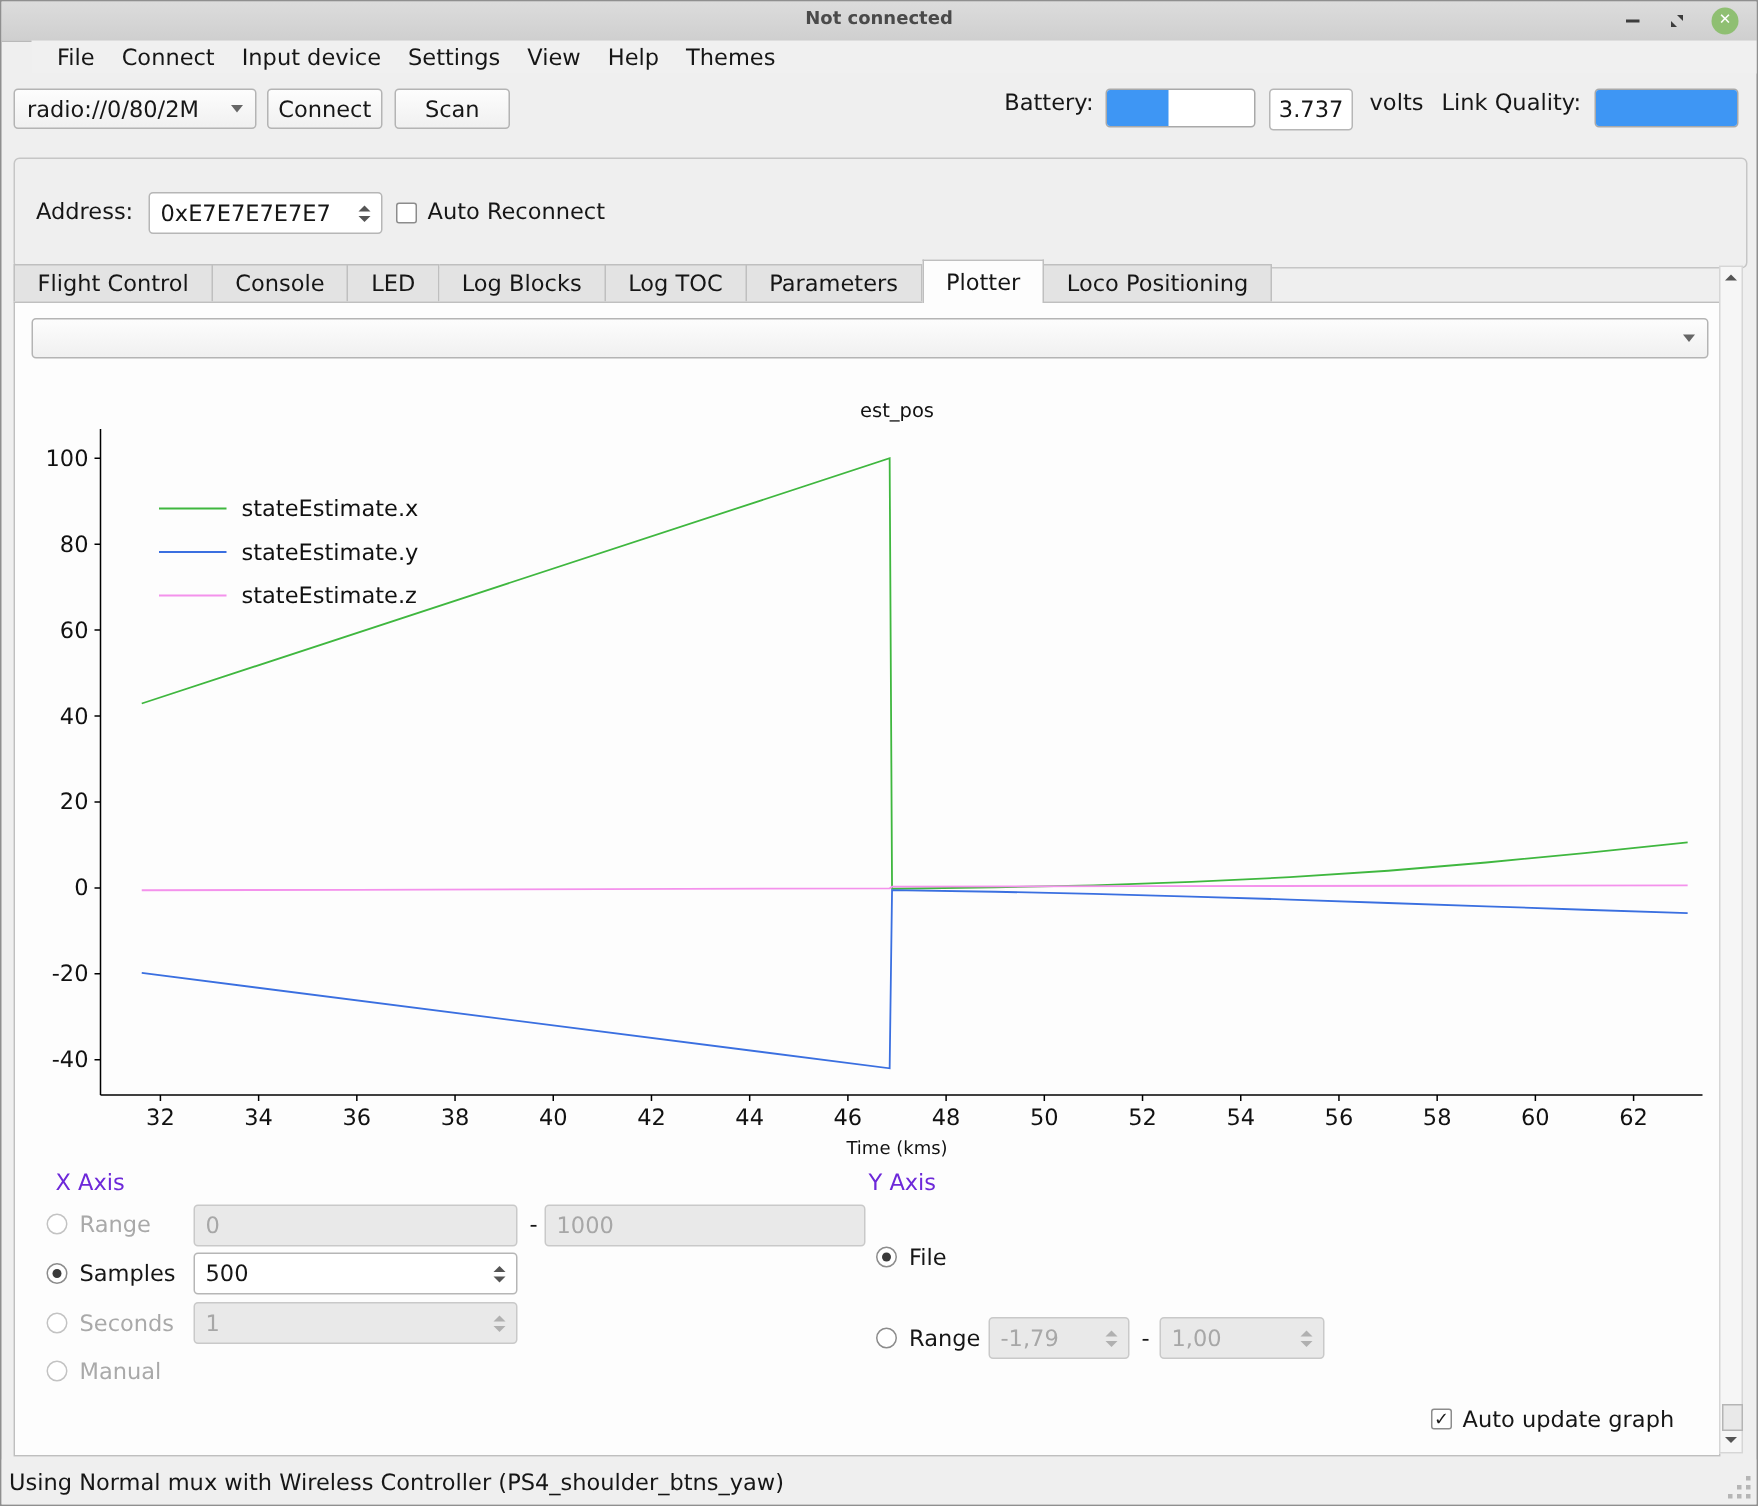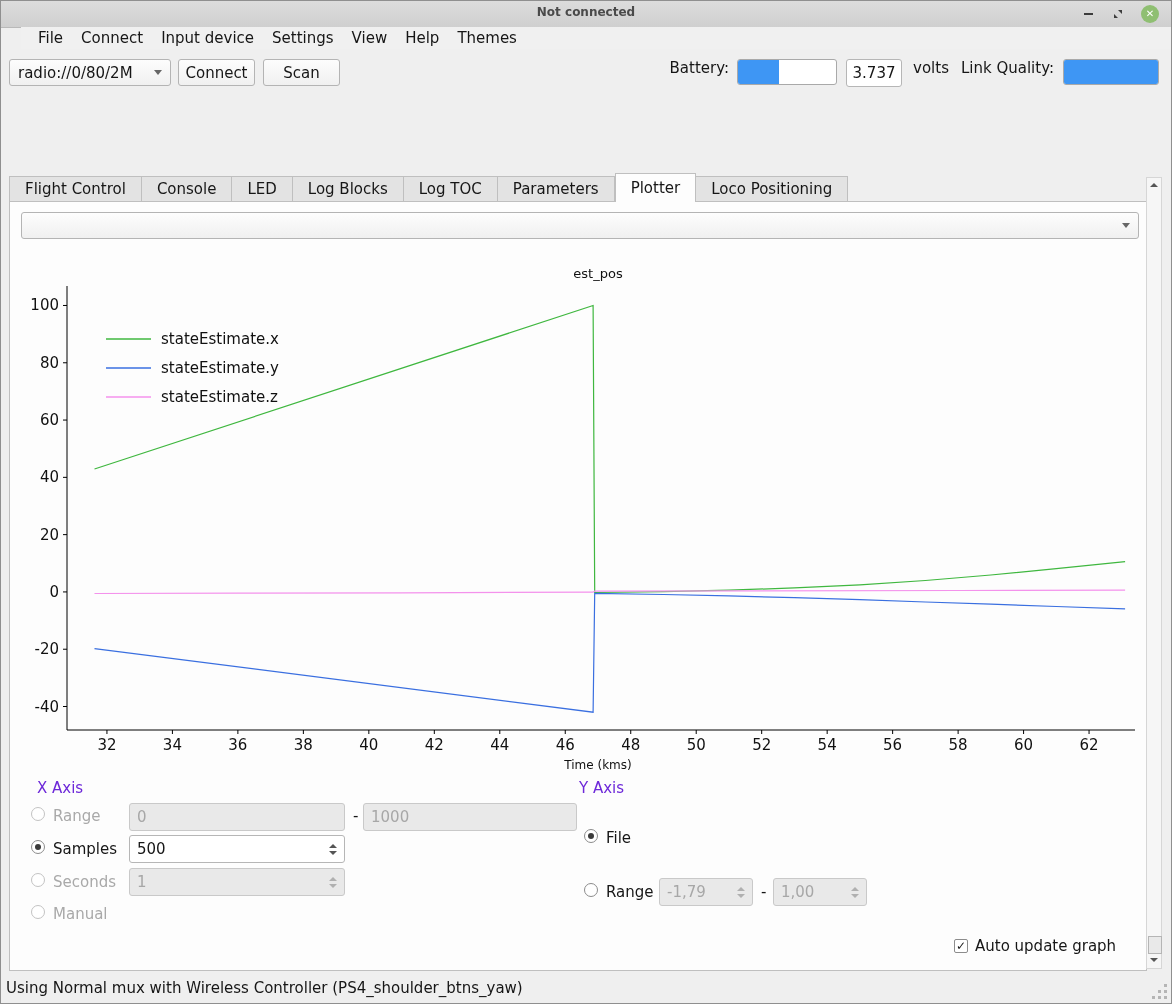--- a/index.html
+++ b/index.html
@@ -28,21 +28,21 @@
   .field{background:#fff;border:1px solid #b6b6b6;border-radius:3px;display:flex;align-items:center;
        padding:0 7px;box-sizing:border-box;font-size:15px;}
   .spincol{margin-left:auto;display:flex;flex-direction:column;gap:3px;padding-left:6px;}
   .progress{background:#fff;border:1px solid #a9a9a9;border-radius:3px;overflow:hidden;box-sizing:border-box;}
   .progress .fill{height:100%;background:#3e96f4;}
   .checkbox{width:14px;height:14px;background:#fff;border:1px solid #8c8c8c;border-radius:2px;
        display:flex;align-items:center;justify-content:center;font-size:12px;color:#1a1a1a;box-sizing:border-box;}
   .checkbox .mark{display:none;line-height:1;}
   .checkbox.on .mark{display:block;}
   .radio{width:14px;height:14px;border:1px solid #8c8c8c;border-radius:50%;background:#fff;position:relative;box-sizing:border-box;flex:none;}
-  .opt{display:flex;align-items:flex-start;gap:8px;position:absolute;}
+  .opt{display:flex;align-items:center;gap:8px;position:absolute;}
   .opt.on .radio::after{content:'';position:absolute;left:3px;top:3px;right:3px;bottom:3px;background:#3a3a3a;border-radius:50%;}
   .opt.off .radio{border-color:#c3c3c3;}
   .opt.off .lbl{color:#a9a9a9;}
   .grp.off .field{background:#e9e9e9;color:#a7a7a7;border-color:#c9c9c9;}
   .grp.off .tri-up-s{border-bottom-color:#b0b0b0;}
   .grp.off .tri-dn-s{border-top-color:#b0b0b0;}
   
   .toolbar-right{position:absolute;top:58px;right:12px;display:flex;align-items:flex-start;}
   
   .addr-group{position:absolute;left:8px;top:104px;width:1156px;height:74px;border:1px solid #c6c6c6;border-radius:4px;box-sizing:border-box;}
@@ -116,20 +116,34 @@
       <div class="fill" style="width: 42%;"></div>
     </div>
     <div class="field" style="width:56px;height:28px;margin-left:9px;justify-content:center;">3.737</div>
     <span class="lbl" style="margin-left:11px;">volts</span>
     <span class="lbl" style="margin-left:12px;">Link Quality:</span>
     <div class="progress" style="width:96px;height:26px;margin-left:9px;">
       <div class="fill" style="width: 100%;"></div>
     </div>
   </div>
 
+  <div class="addr-group">
+    <span class="lbl" style="position:absolute;left:14px;top:26px;">Address:</span>
+    <div class="field" style="position:absolute;left:89px;top:22px;width:156px;height:28px;">
+      <span>0xE7E7E7E7E7</span>
+      <div class="spincol">
+        <div class="tri-up-s"></div>
+          <div class="tri-dn-s"></div>
+      </div>
+    </div>
+    <div class="checkbox" style="position:absolute;left:254px;top:29px;">
+      
+    </div>
+    <span class="lbl" style="position:absolute;left:275px;top:26px;">Auto Reconnect</span>
+  </div>
 
   <div class="tabbar">
     <div class="tab">
         <span>Flight Control</span>
       </div>
     <div class="tab">
         <span>Console</span>
       </div>
     <div class="tab">
         <span>LED</span>
@@ -283,21 +297,21 @@
     </div>
     <div class="grp off">
       <div class="field" style="position:absolute;left:658px;top:877px;width:94px;height:28px;">
         <span>-1,79</span>
         <div class="spincol">
           <div class="tri-up-s"></div>
             <div class="tri-dn-s"></div>
         </div>
       </div>
       <span class="lbl" style="position:absolute;left:760px;top:882px;">-</span>
-      <div class="field" style="position:absolute;left:772px;top:877px;width:94px;height:28px;">
+      <div class="field" style="position:absolute;left:772px;top:877px;width:110px;height:28px;">
         <span>1,00</span>
         <div class="spincol">
           <div class="tri-up-s"></div>
             <div class="tri-dn-s"></div>
         </div>
       </div>
     </div>
   </div>
 
   <div class="checkbox on" style="position:absolute;left:953px;top:938px;">

